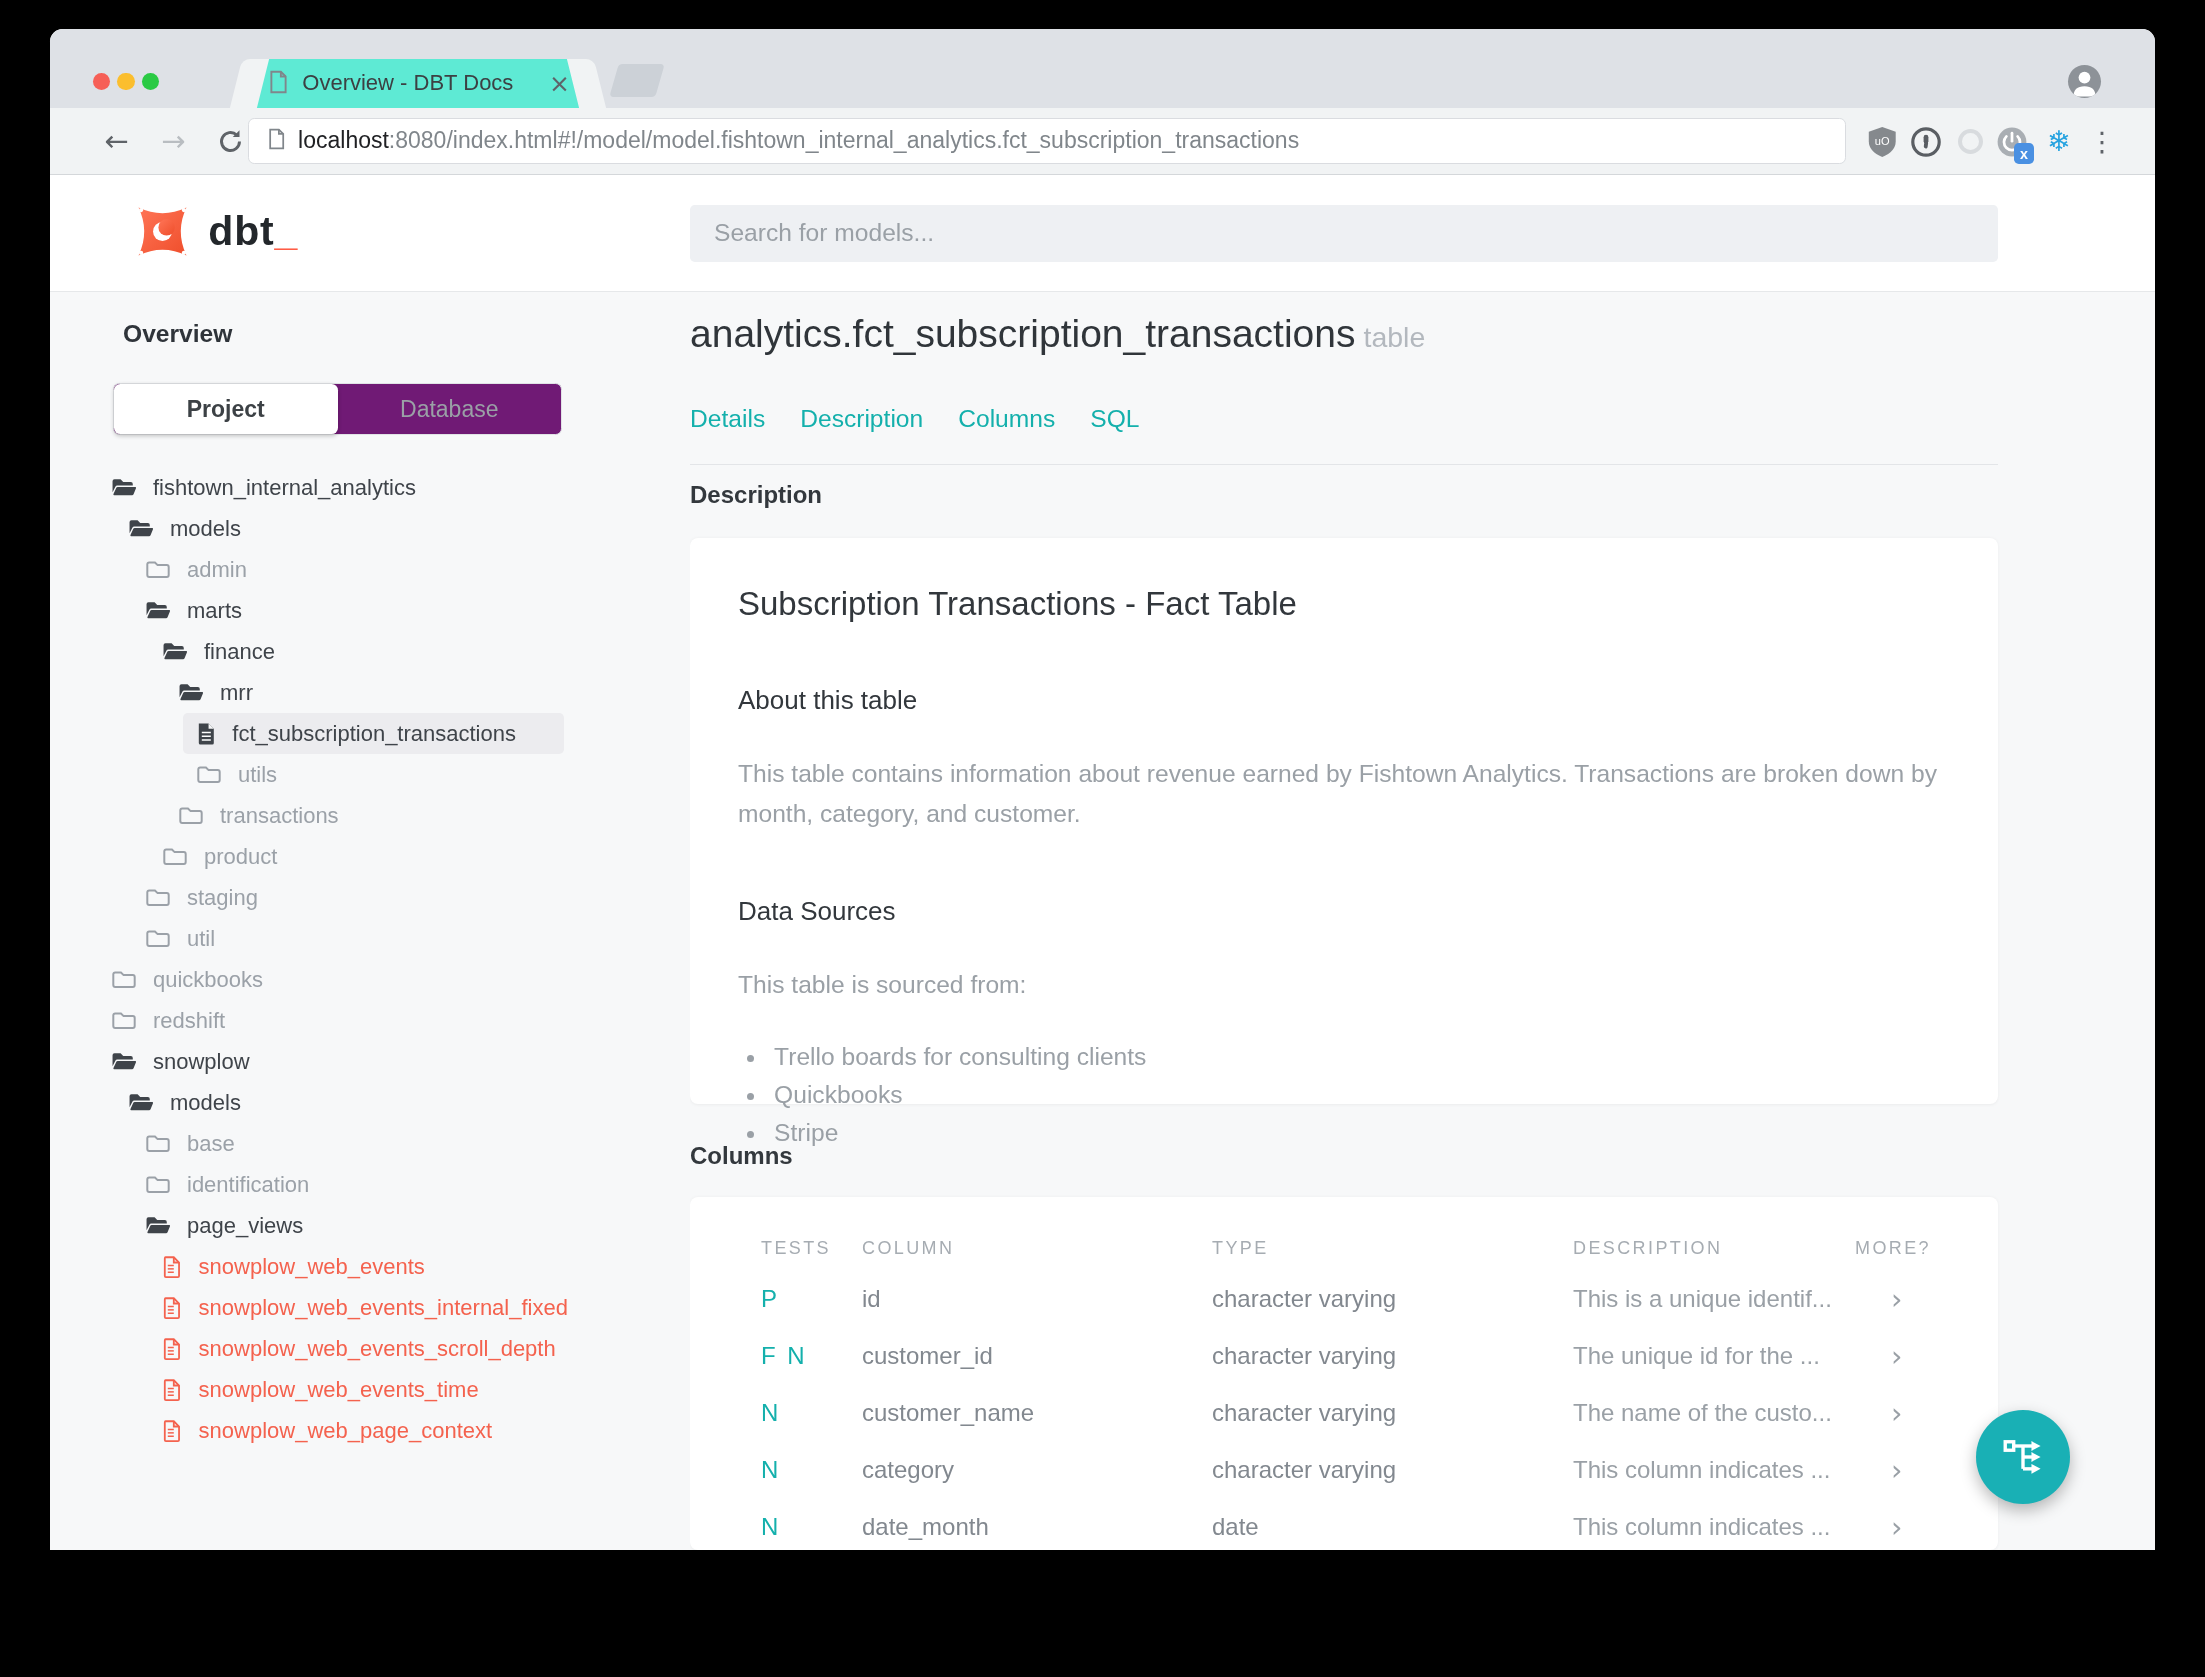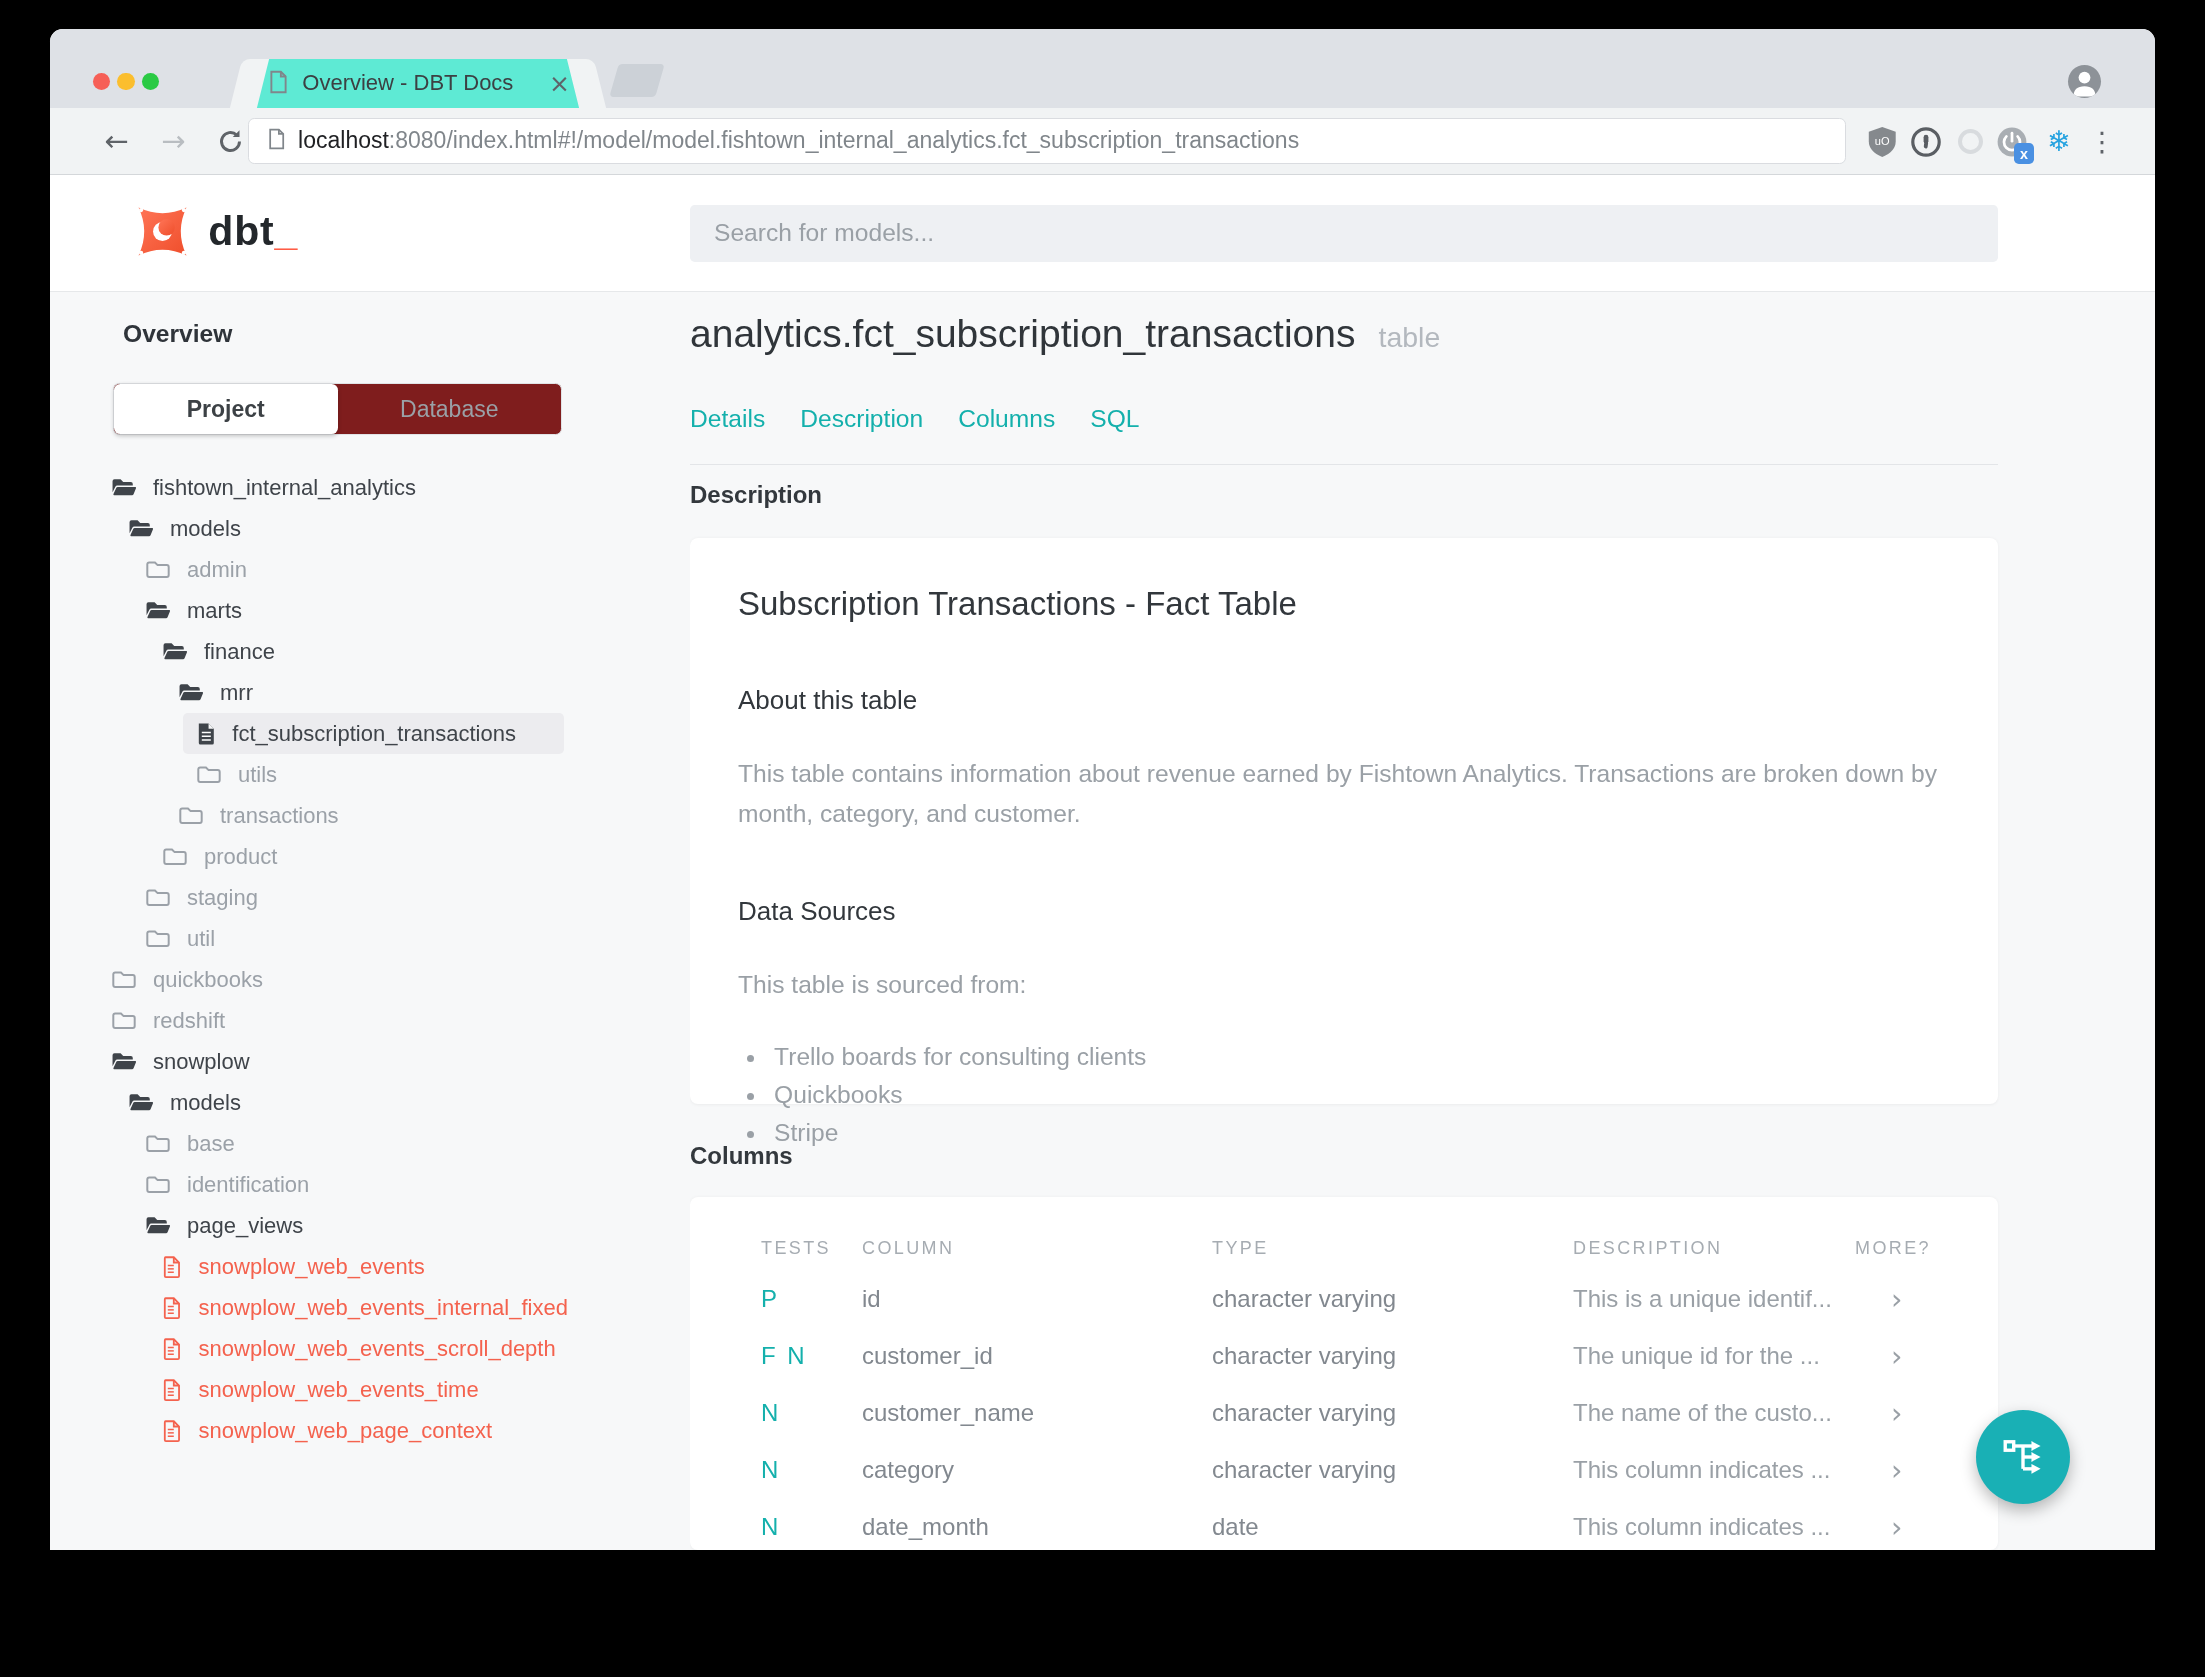--- a/index.html
+++ b/index.html
@@ -52,21 +52,21 @@
   .logo{position:absolute;left:81px;top:25px;display:flex;align-items:center;}
   .logo-text{font-size:41px;font-weight:bold;color:#23272b;margin-left:14.3px;letter-spacing:0.8px;}
   .logo-cursor{color:#ff5c45;}
   .search{position:absolute;left:640px;top:30px;width:1308px;height:57px;background:#eef0f3;border:none;border-radius:4.8px;padding:0 24px;font-size:24.6px;color:#5f6368;font-family:"Liberation Sans",sans-serif;outline:none;}
   .search::placeholder{color:#9aa0a6;}
 
   
   .appbody{position:absolute;left:0;top:263px;width:100%;height:1258px;background:#f7f8f9;}
   .sidebar{position:absolute;left:0;top:0;width:626px;height:100%;overflow:hidden;}
   .sidebar-title{margin:28.5px 0 0 73px;font-size:24.6px;font-weight:bold;color:#2f343a;}
-  .seg{position:relative;margin:35px 0 0 63px;width:449px;height:52px;background:#7f1d1d;border:0.8px solid #e1e3e6;border-radius:6.3px;display:flex;}
+  .seg{position:relative;margin:35px 0 0 63px;width:449px;height:52px;background:#701a75;border:0.8px solid #e1e3e6;border-radius:6.3px;display:flex;}
   .seg-item{flex:1;display:flex;align-items:center;justify-content:center;font-size:23px;color:#9aa0a6;border-radius:6.3px;}
   .seg-item.active{background:#fff;color:#3c4145;font-weight:bold;box-shadow:0 1.6px 4px rgba(0,0,0,.22);}
   .tree{margin-top:32px;}
   .tree-row{height:41px;display:flex;align-items:center;font-size:22px;}
   .tree-row.d1{padding-left:61px;}
   .tree-row.d2{padding-left:78px;}
   .tree-row.d3{padding-left:95px;}
   .tree-row.d4{padding-left:112px;}
   .tree-row.d5{padding-left:128px;}
   .tree-row.d6{padding-left:146px;}
@@ -74,21 +74,21 @@
   .tree-row.muted{color:#9ba1a8;}
   .tree-row.accent{color:#f4624e;}
   .tree-row.selected{margin-left:133px;padding-left:12.7px;margin-right:112px;background:#ececef;border-radius:4.8px;}
   .tree-icon{display:flex;align-items:center;margin-right:16px;flex:0 0 auto;}
   .tree-icon svg{display:block;}
   .tree-label{white-space:nowrap;}
 
   
   .main{position:absolute;left:640px;top:0;width:1466px;height:100%;overflow:hidden;}
   .page-title{position:absolute;left:0;top:20.6px;font-size:39px;color:#30353a;white-space:nowrap;}
-  .page-subtitle{font-size:28.5px;color:#b3b8be;margin-left:23px;}
+  .page-subtitle{font-size:28.5px;color:#b3b8be;margin-left:8px;}
   .navlinks{position:absolute;left:0;top:113px;display:flex;gap:35px;}
   .nav-link{font-size:24.6px;color:#14b0ac;}
   .divider{position:absolute;left:0;top:172px;width:1308px;height:0.8px;background:#e3e5e8;}
   .section-label{position:absolute;left:0;font-size:24px;font-weight:bold;color:#33383d;}
   .sec-desc{top:189px;}
   .sec-cols{top:850px;}
   .card{position:absolute;left:0;width:1308px;background:#fff;border-radius:8px;box-shadow:0 0.8px 3.2px rgba(0,0,0,.05);}
   .card-desc{top:246px;height:566px;padding:35px 48px;}
   .card-cols{top:905px;height:353px;padding:30px 71px;overflow:hidden;}
   .doc-h1{font-size:33px;color:#32373c;font-weight:normal;margin:12.7px 0 0 0;}

